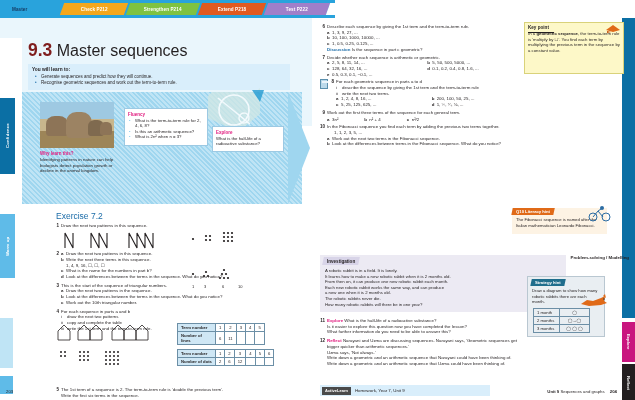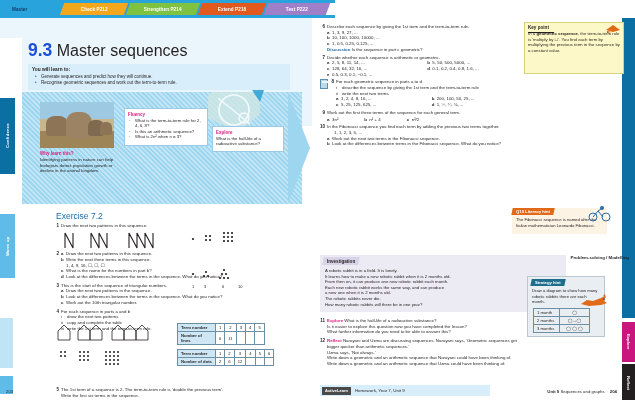--- a/index.html
+++ b/index.html
@@ -36,21 +36,21 @@
 
   
   .left-col { position:absolute; left:0px; top:18px; width:312px; height:382px; background:#fff; }
   .right-col { position:absolute; left:312px; top:18px; width:323px; height:382px; background:#fff; }
 
   
   .head-band { position:absolute; left:22px; top:0px; width:290px; height:108px; background:#eaf6fc; }
   .head-band2 { position:absolute; left:0px; top:0px; width:312px; height:20px; background:#eaf6fc; }
 
   h1.title { position:absolute; left:28px; top:22px; margin:0; font-size:16px; font-weight:normal; color:#231f20; }
-  h1.title .num { color:#1d4ed8; font-weight:bold; font-size:17.5px; }
+  h1.title .num { color:#7f1d1d; font-weight:bold; font-size:17.5px; }
 
   .learn-box {
     position:absolute; left:28px; top:46px; width:262px; height:26px;
     background:#d9eefb; padding:3px 4px;
   }
   .learn-box .lt { font-weight:bold; font-size:4.8px; color:#231f20; }
   .learn-box ul { margin:1.5px 0 0 0; padding:0 0 0 6px; list-style:none; }
   .learn-box li { font-size:4.5px; line-height:6.2px; position:relative; padding-left:3px; }
   .learn-box li:before { content:"•"; position:absolute; left:-3px; color:#1b6ca8; }
 

